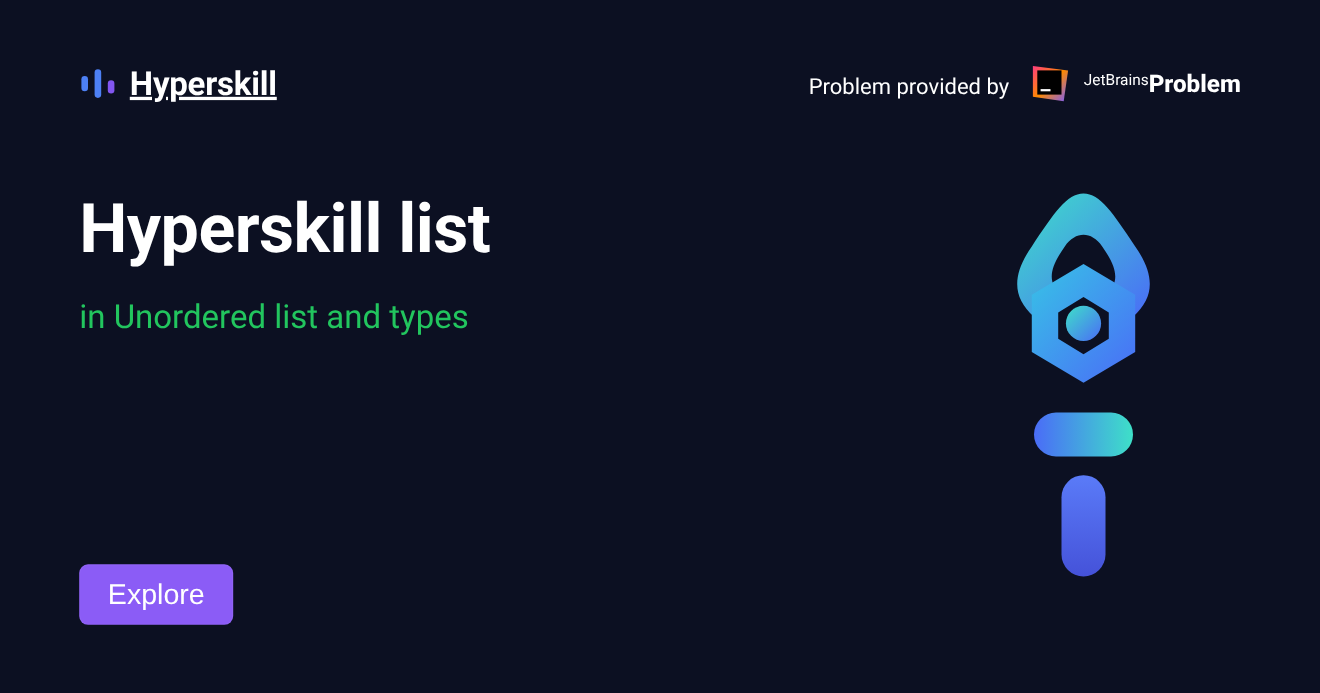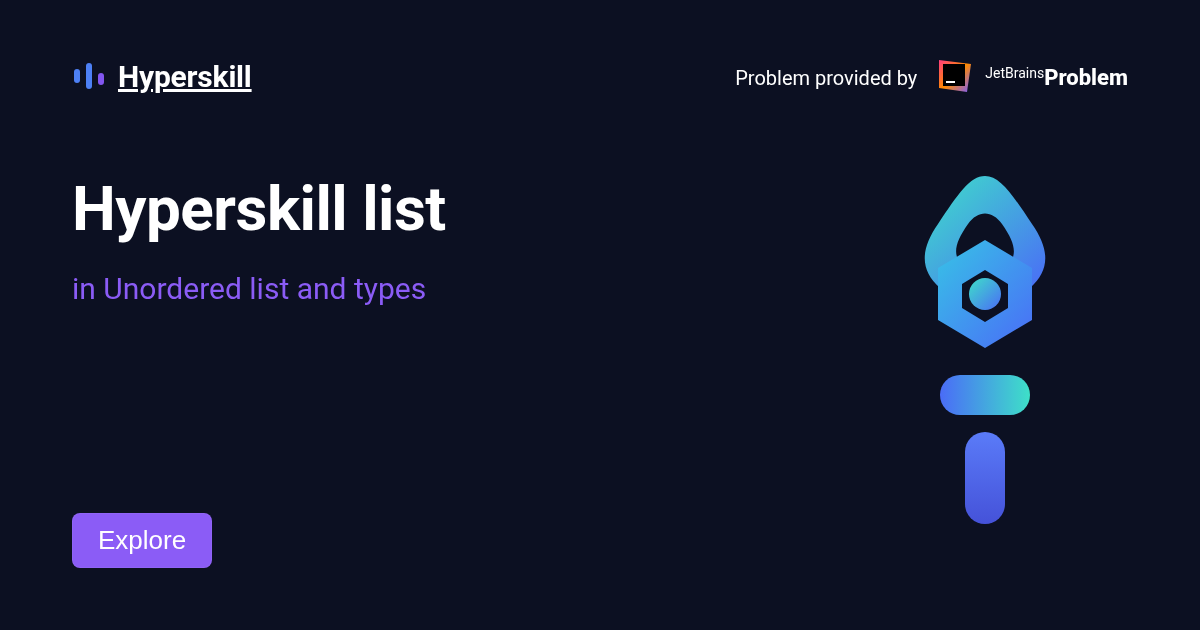--- a/index.html
+++ b/index.html
@@ -56,21 +56,21 @@
   }
   .title {
     font-size: 62px;
     font-weight: 700;
     letter-spacing: -0.5px;
   }
   .subtitle {
     margin-top: 26px;
     font-size: 30px;
     font-weight: 400;
-    color: #8b5cf6;
+    color: #22c55e;
   }
   .cta {
     position: absolute;
     left: 72px;
     bottom: 62px;
     background: #8b5cf6;
     color: #ffffff;
     border: none;
     border-radius: 8px;
     padding: 12px 26px;

